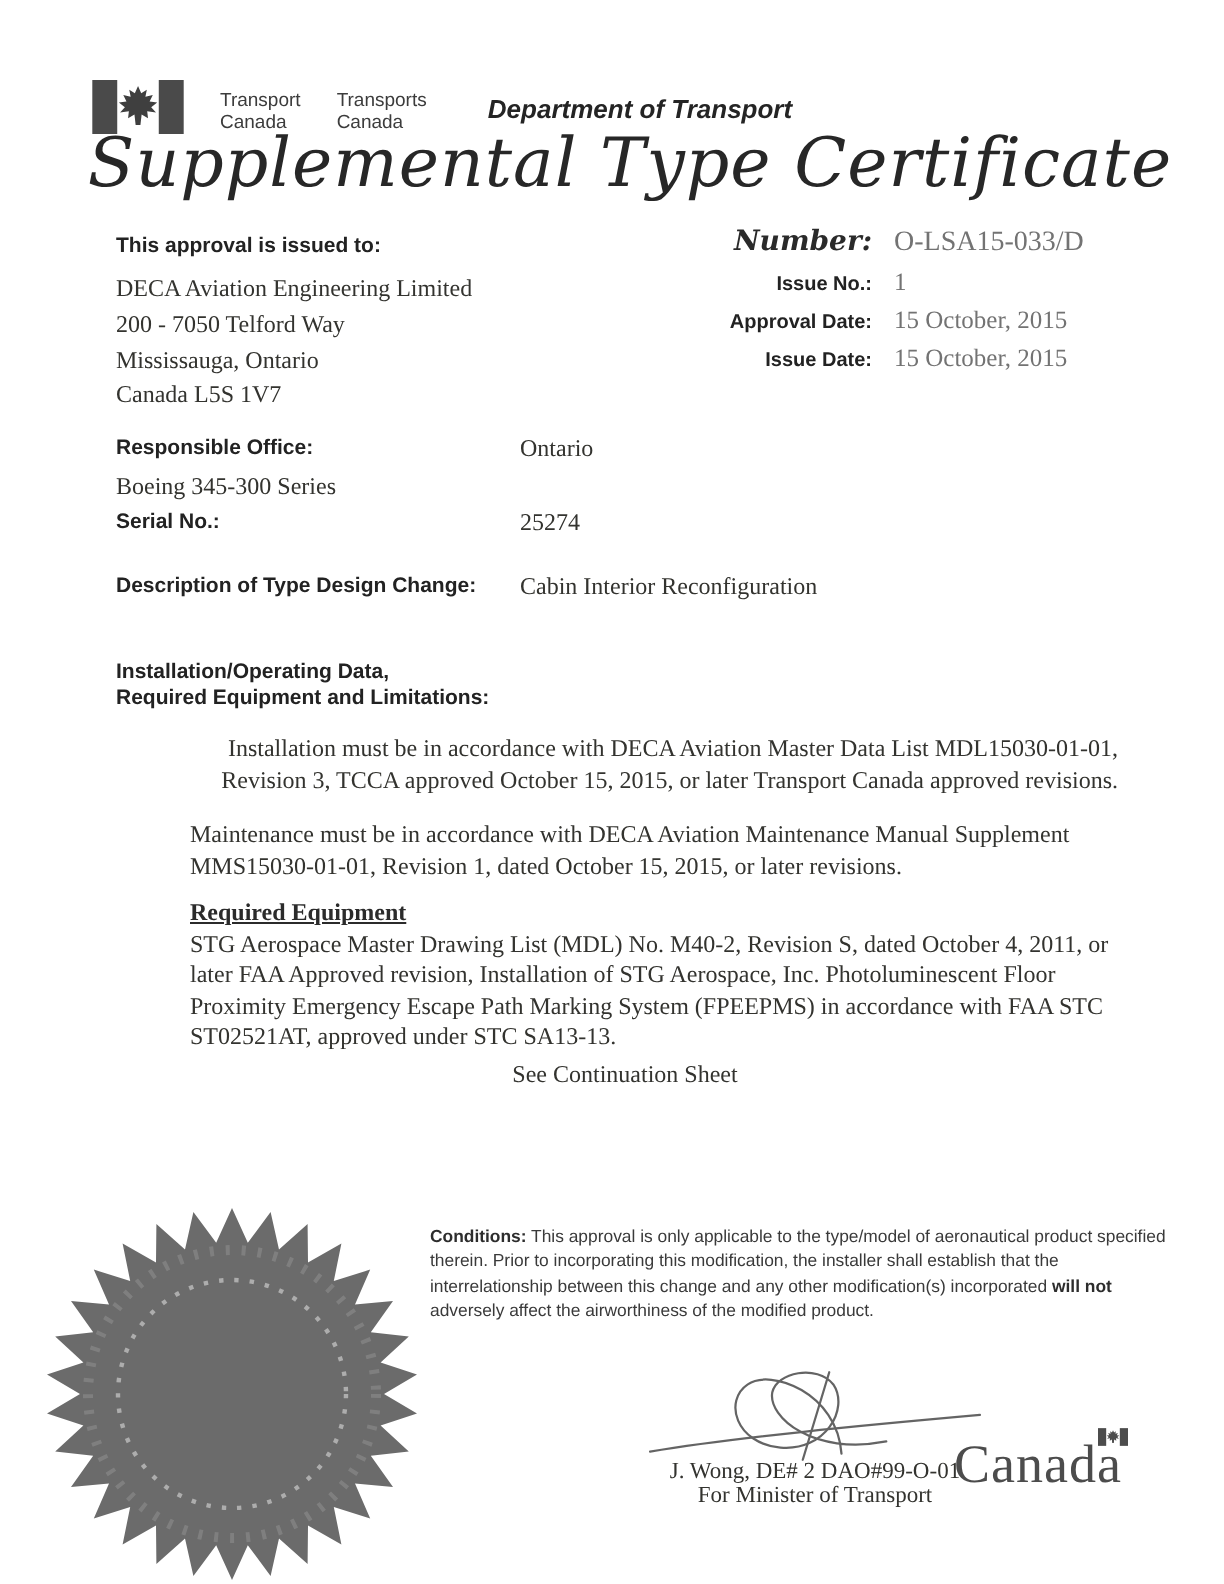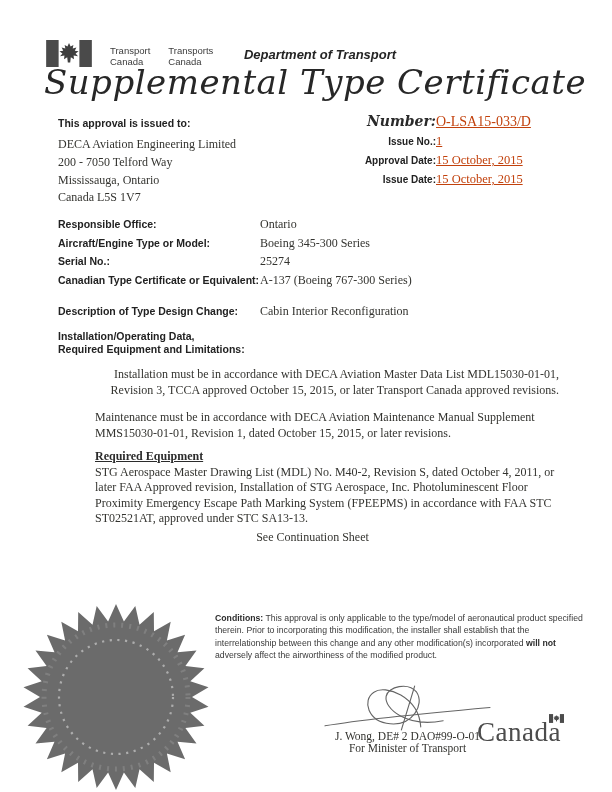--- a/index.html
+++ b/index.html
@@ -21,21 +21,21 @@
 
   
   .issued{position:absolute;left:58px;top:117px;}
   .issued-lines{margin-top:7px;font-size:12px;line-height:17.8px;color:#33332f;}
 
   
   .meta{position:absolute;left:336px;top:113px;width:230px;}
   .meta-row{display:flex;align-items:baseline;margin-bottom:4px;}
   .meta-label{width:100px;text-align:right;font-family:"Liberation Sans",sans-serif;font-weight:bold;font-size:10px;color:#222;}
   .meta-label.script{font-family:"DejaVu Serif",serif;font-style:italic;font-weight:bold;font-size:14px;color:#2a2a2a;}
-  .meta-value{font-size:12.5px;color:#c2410c;text-decoration:underline;}
+  .meta-value{margin-left:11px;font-size:12.5px;color:#737373;}
   .meta-row.first .meta-value{font-size:14px;}
 
   
   .details{position:absolute;left:58px;top:215px;width:500px;}
   .drow{display:flex;align-items:flex-start;line-height:18.6px;}
   .dlabel{width:202px;flex:none;}
   .dvalue{font-size:12px;color:#33332f;}
   .drow.desc{margin-top:13px;}
 
   
@@ -116,30 +116,25 @@
       <span class="meta-value">15 October, 2015</span>
     </div>
   </div>
 
   <div class="details">
     <div class="drow">
       <span class="dlabel blabel">Responsible Office:</span>
       <span class="dvalue">Ontario</span>
     </div>
     <div class="drow">
-      <span class="dlabel blabel">Aircraft/Engine Type or Model:</span>
       <span class="dvalue">Boeing 345-300 Series</span>
     </div>
     <div class="drow">
       <span class="dlabel blabel">Serial No.:</span>
       <span class="dvalue">25274</span>
-    </div>
-    <div class="drow">
-      <span class="dlabel blabel">Canadian Type Certificate or Equivalent:</span>
-      <span class="dvalue">A-137 (Boeing 767-300 Series)</span>
     </div>
     <div class="drow desc">
       <span class="dlabel blabel">Description of Type Design Change:</span>
       <span class="dvalue">Cabin Interior Reconfiguration</span>
     </div>
   </div>
 
   <div class="lim-heading">
     <div class="blabel">Installation/Operating Data,</div>
     <div class="blabel">Required Equipment and Limitations:</div>

